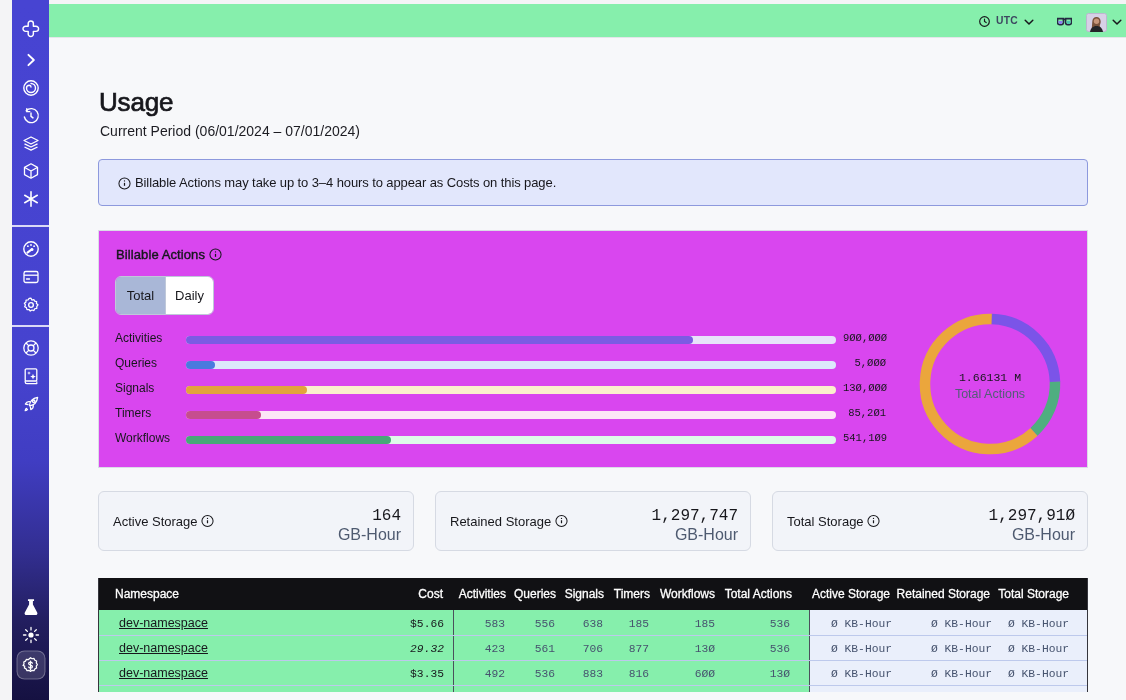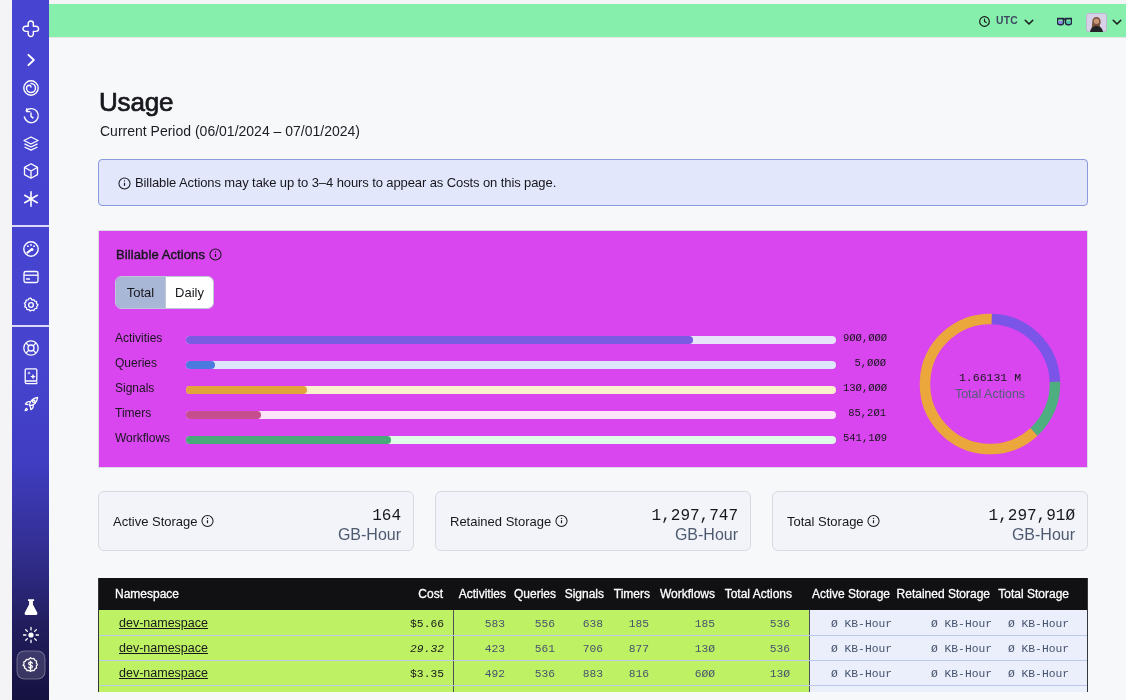--- a/index.html
+++ b/index.html
@@ -26,38 +26,38 @@
   border:1px solid #c6cfdd; border-radius:3px; display:flex; align-items:center; padding-left:16px; }
 #period-btn .lbl { font-size:13.5px; color:#17171c; margin-left:8px; }
 #period-btn .chev { margin-left:9px; }
 #banner { position:absolute; left:98px; top:159px; width:990px; height:47px; background:#e2e7fc;
   border:1px solid #8d99dd; border-radius:4px; display:flex; align-items:center; padding-left:19px; }
 #banner .txt { font-size:13px; letter-spacing:-0.1px; color:#17171c; margin-left:4px; }
 
 #bcard { position:absolute; left:98px; top:230px; width:990px; height:238px; background:#d946ef;
   border:1px solid #dadde6; border-radius:0; }
 #bcard h3 { position:absolute; left:17px; top:16px; font-size:13px; font-weight:400; -webkit-text-stroke:0.4px #17171c; color:#17171c; letter-spacing:0.1px; }
-#toggle { position:absolute; left:16px; top:45px; height:33px; border:1px solid #bfc8d9; border-radius:6px;
+#toggle { position:absolute; left:16px; top:45px; height:39px; border:1px solid #bfc8d9; border-radius:6px;
   overflow:hidden; display:flex; }
 #toggle .seg { height:100%; display:flex; align-items:center; justify-content:center; font-size:13px; font-weight:500; color:#17171c; }
 #toggle .seg.on { background:#a9b7d7; width:49px; }
 #toggle .seg.off { background:#fff; width:48px; border-left:1px solid #bfc8d9; }
 .brow { position:absolute; left:0; height:25px; width:100%; }
 .brow .lb { position:absolute; left:16px; top:calc(50% - 1.5px); transform:translateY(-50%); font-size:12px; color:#17171c; }
 .brow .track { position:absolute; left:87px; top:50%; transform:translateY(-50%); width:650px; height:8px; border-radius:4px; }
 .brow .fill { position:absolute; left:0; top:0; height:8px; border-radius:4px; }
 .brow .val { position:absolute; left:744px; width:43px; text-align:right; top:calc(50% - 1.5px); transform:translateY(-50%);
   font-family:"Liberation Mono",monospace; font-size:10.5px; color:#17171c; white-space:nowrap; }
 
 .scard { position:absolute; top:491px; width:316px; height:60px; background:#f2f4f9; border:1px solid #d6dae3; border-radius:6px; }
 .scard .lab { position:absolute; left:14px; top:50%; transform:translateY(-50%); font-size:13px; color:#17171c; display:flex; align-items:center; }
 .scard .num { position:absolute; right:12px; top:15px; font-family:"Liberation Mono",monospace; font-size:16px; color:#17171c; }
 .scard .unit { position:absolute; right:12px; top:34px; font-size:16px; color:#4e5a70;margin-left:16px; }
 
-#tbl { position:absolute; left:98px; top:578px; width:990px; height:114px; background:#bef264;
+#tbl { position:absolute; left:98px; top:578px; width:990px; height:114px; background:#86efac;
   border-left:1px solid #35353c; border-right:1px solid #35353c; overflow:hidden; }
 #thead { position:absolute; left:0; top:0; width:100%; height:32px; background:#111114; }
 #thead span { position:absolute; top:50%; transform:translateY(-50%); color:#fff; font-size:12px; font-weight:400; -webkit-text-stroke:0.3px #fff; white-space:nowrap; }
 .storbg { position:absolute; left:710px; top:32px; width:279px; height:82px; background:#eaeffb; }
 .rowsep { position:absolute; left:0; width:100%; height:1px; background:#bdc9ec; }
 .vsep { position:absolute; top:32px; bottom:0; width:1px; background:#4b505c; }
 .trow { position:absolute; left:0; width:100%; height:25px; }
 .trow .ns { position:absolute; left:20px; top:50%; transform:translateY(-50%); font-size:12.5px; color:#17171c; text-decoration:underline; }
 .trow .c { position:absolute; top:calc(50% + 1px); transform:translateY(-50%); font-family:"Liberation Mono",monospace; font-size:11.3px; white-space:nowrap; }
 .cost { color:#17171c; }

